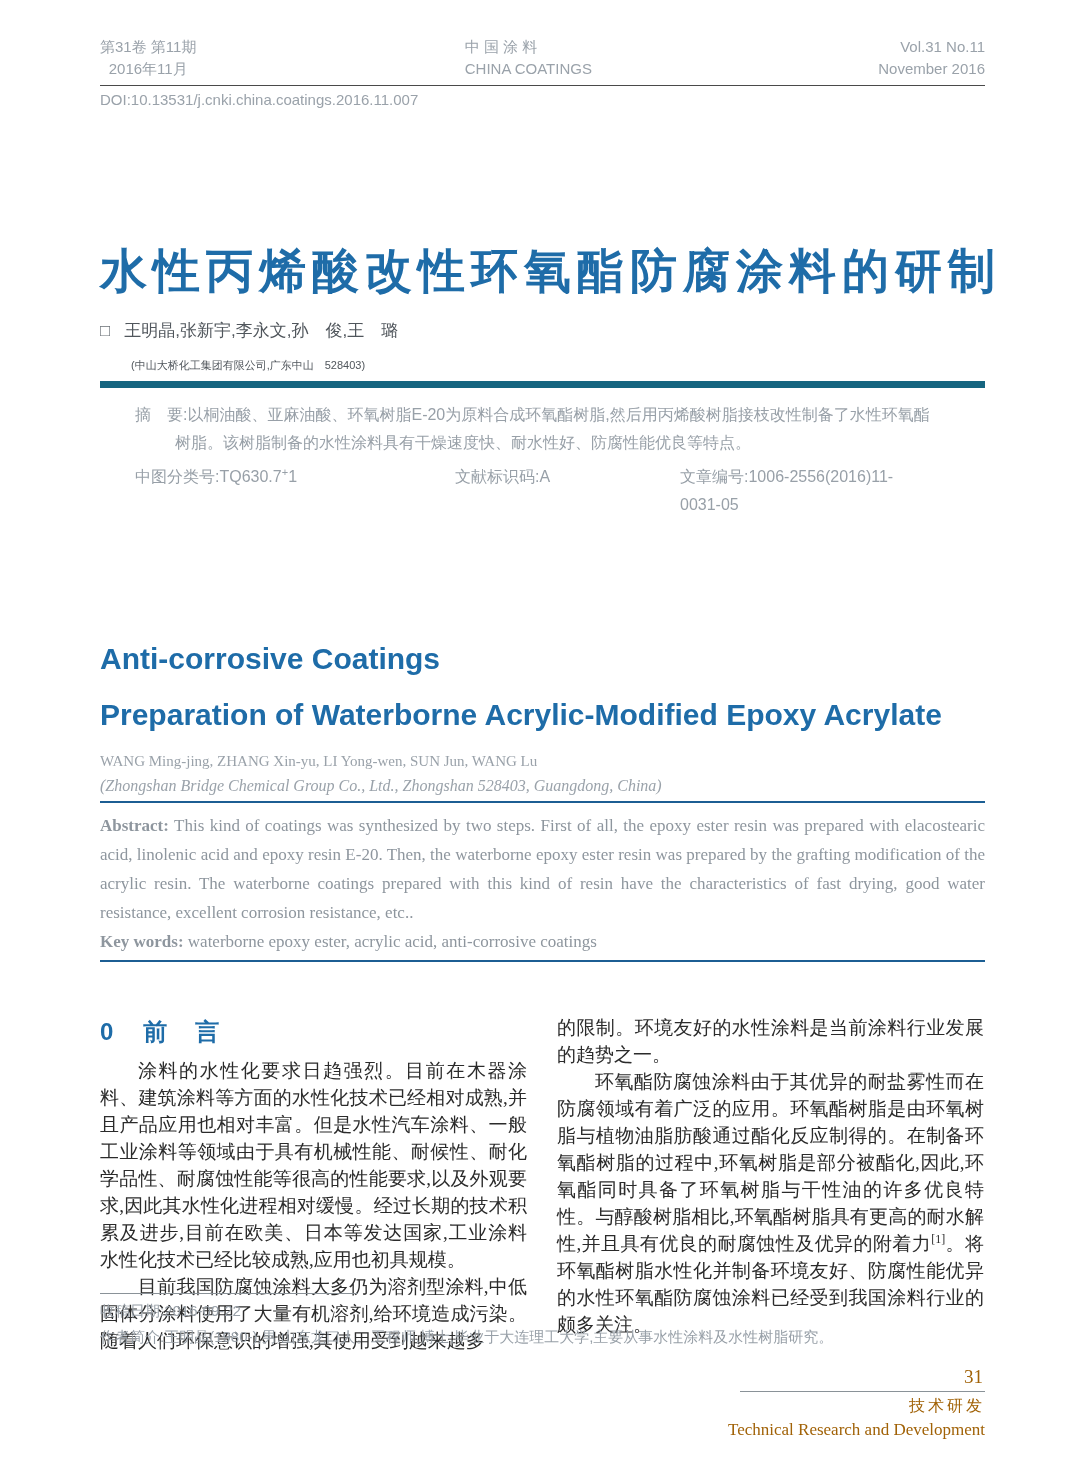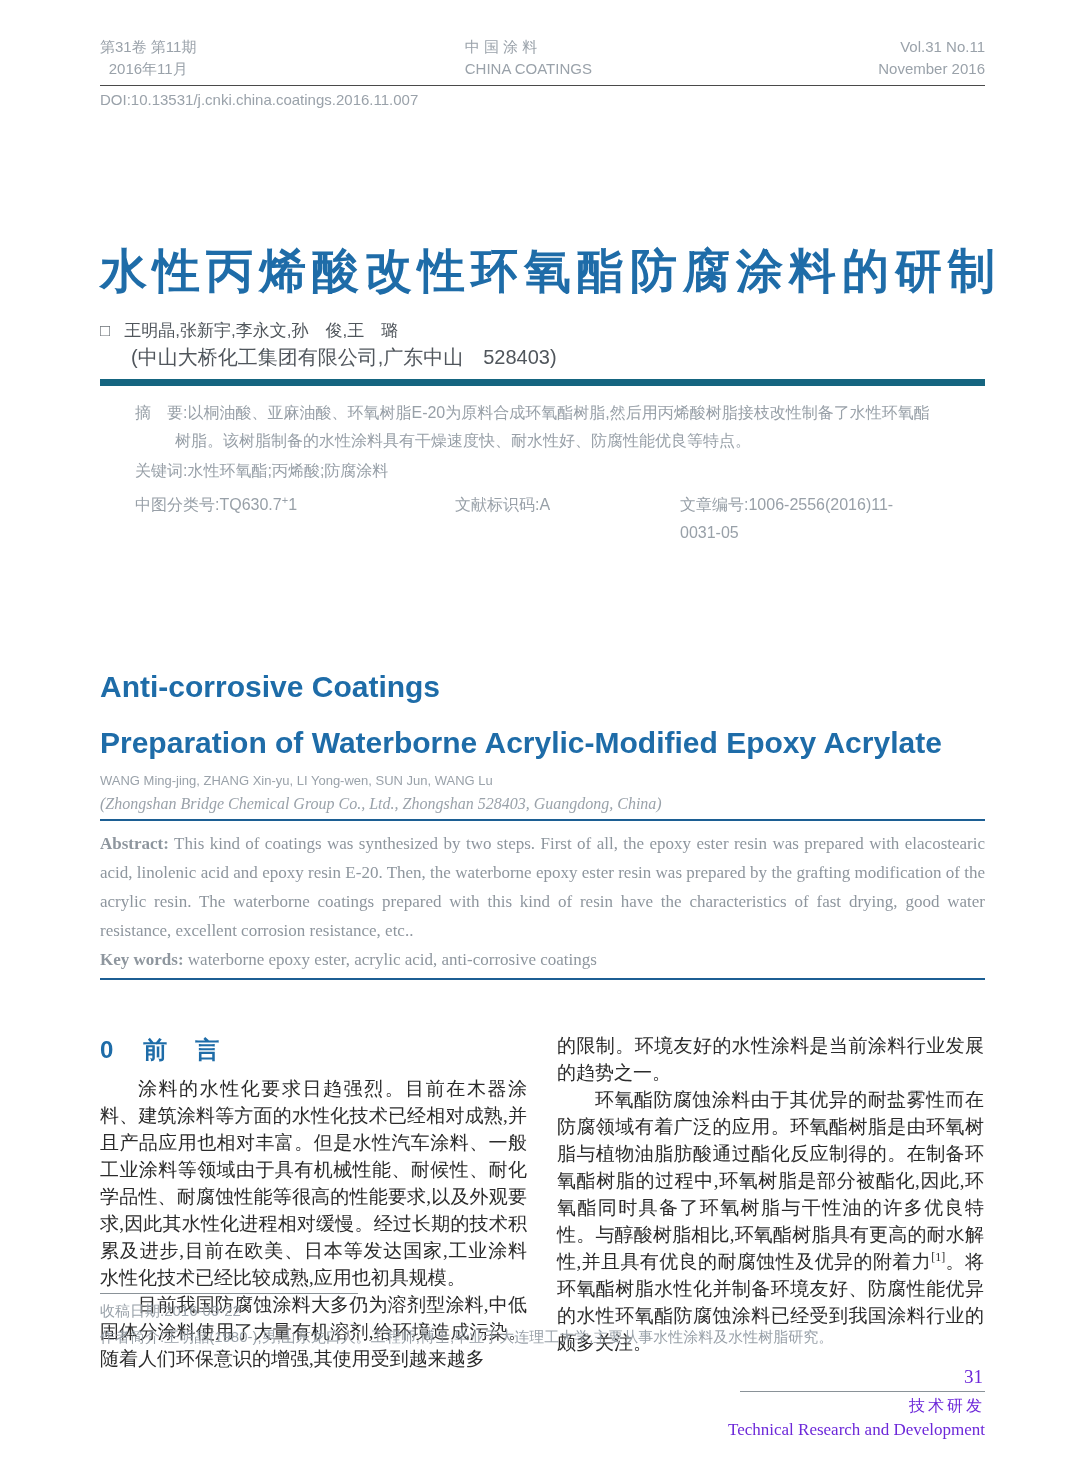--- a/index.html
+++ b/index.html
@@ -27,21 +27,21 @@
     color:#1e6ca8;
     font-size:47px;
     font-weight:bold;
     letter-spacing:6px;
     font-family:"Liberation Sans", sans-serif;
     white-space:nowrap;
     text-align:center;
   }
   .authors-cn-row { margin-top:16px; color:#50565c; font-size:17px; }
   .author-marker { display:inline-block; margin-right:14px; color:#6a7076; }
-  .affiliation-cn { margin-top:2px; margin-left:31px; color:#50565c; font-size:20px; }
+  .affiliation-cn { margin-top:16px; margin-left:31px; color:#50565c; font-size:11px; }
   .rule-teal { border:none; border-top:7px solid #156580; margin-top:8px; }
 
   
   .abstract-cn-block { margin:13px 55px 0 35px; color:#98a0a8; font-size:16px; line-height:28px; }
   .abs-cn-par { padding-left:40px; text-indent:-40px; }
   .kw-cn-row { margin-top:2px; }
   .label-cn { }
   .clc-row { display:flex; margin-top:6px; }
   .clc-item1 { width:320px; }
   .clc-item2 { width:225px; }
@@ -50,21 +50,21 @@
 
   
   .title-en {
     margin-top:112px;
     color:#1e6ca8;
     font-size:30px;
     font-weight:bold;
     line-height:56px;
     font-family:"Liberation Sans", sans-serif;
   }
-  .authors-en { margin-top:2px; color:#9aa2aa; font-size:13px; }
+  .authors-en { margin-top:10px; color:#9aa2aa; font-size:15px;font-family:Liberation Serif, serif; }
   .affiliation-en { margin-top:7px; color:#9aa2aa; font-size:16px; font-style:italic; font-family:"Liberation Serif", serif; }
   .rule-thin { border:none; border-top:2px solid #1c5e93; margin-top:6px; }
 
   
   .abstract-en-block { margin-top:8px; color:#8e969e; font-size:17px; line-height:29px; text-align:justify; font-family:"Liberation Serif", serif; }
   .bold-label { font-weight:bold; }
   .kw-en-row { text-align:left; }
   .rule-thin2 { border:none; border-top:2px solid #1c5e93; margin-top:4px; }
 
   
@@ -75,21 +75,21 @@
   .par { text-indent:2em; }
   .par-cont { text-indent:0; }
   .col-right { padding-top:0px; margin-top:-4px; }
   .ref-sup { font-size:12px; vertical-align:super; line-height:0; }
 
   
   .footnote-block { position:absolute; left:100px; top:1293px; width:885px; color:#98a0a8; font-size:15px; line-height:26px; }
   .footnote-rule { border:none; border-top:1.5px solid #8a9298; width:258px; margin-bottom:4px; }
 
   
-  .bottom-right { position:absolute; right:90px; top:1366px; width:330px; text-align:right; color:#6d28d9; }
+  .bottom-right { position:absolute; right:90px; top:1366px; width:330px; text-align:right; color:#a16207; }
   .page-number { font-size:19px; font-family:"Liberation Serif", serif; padding-right:2px; }
   .br-rule { border:none; border-top:1.5px solid #8a9298; width:245px; margin:3px 0 4px auto; }
   .column-cn { font-size:16px; letter-spacing:3px; }
   .column-en { font-size:17px; font-family:"Liberation Serif", serif; margin-top:3px; }
 </style>
 </head>
 <body>
 
 <div class="page">
 
@@ -113,23 +113,20 @@
   <h1 class="title-cn">水性丙烯酸改性环氧酯防腐涂料的研制</h1>
   <div class="authors-cn-row">
     <span class="author-marker">□</span><span>王明晶,张新宇,李永文,孙　俊,王　璐</span>
   </div>
   <div class="affiliation-cn">(中山大桥化工集团有限公司,广东中山　528403)</div>
   <hr class="rule-teal">
 
   <div class="abstract-cn-block">
     <div class="abs-cn-par">
       <span class="label-cn">摘　要:</span><span>以桐油酸、亚麻油酸、环氧树脂E-20为原料合成环氧酯树脂,然后用丙烯酸树脂接枝改性制备了水性环氧酯树脂。该树脂制备的水性涂料具有干燥速度快、耐水性好、防腐性能优良等特点。</span>
-    </div>
-    <div class="kw-cn-row">
-      <span class="label-cn">关键词:</span><span>水性环氧酯;丙烯酸;防腐涂料</span>
     </div>
     <div class="clc-row">
       <div class="clc-item1">
         <span>中图分类号:</span><span>TQ630.7</span><sup>+</sup><span>1</span>
       </div>
       <div class="clc-item2">
         <span>文献标识码:</span><span>A</span>
       </div>
       <div class="clc-item3">
         <span>文章编号:</span><span>1006-2556(2016)11-0031-05</span>

